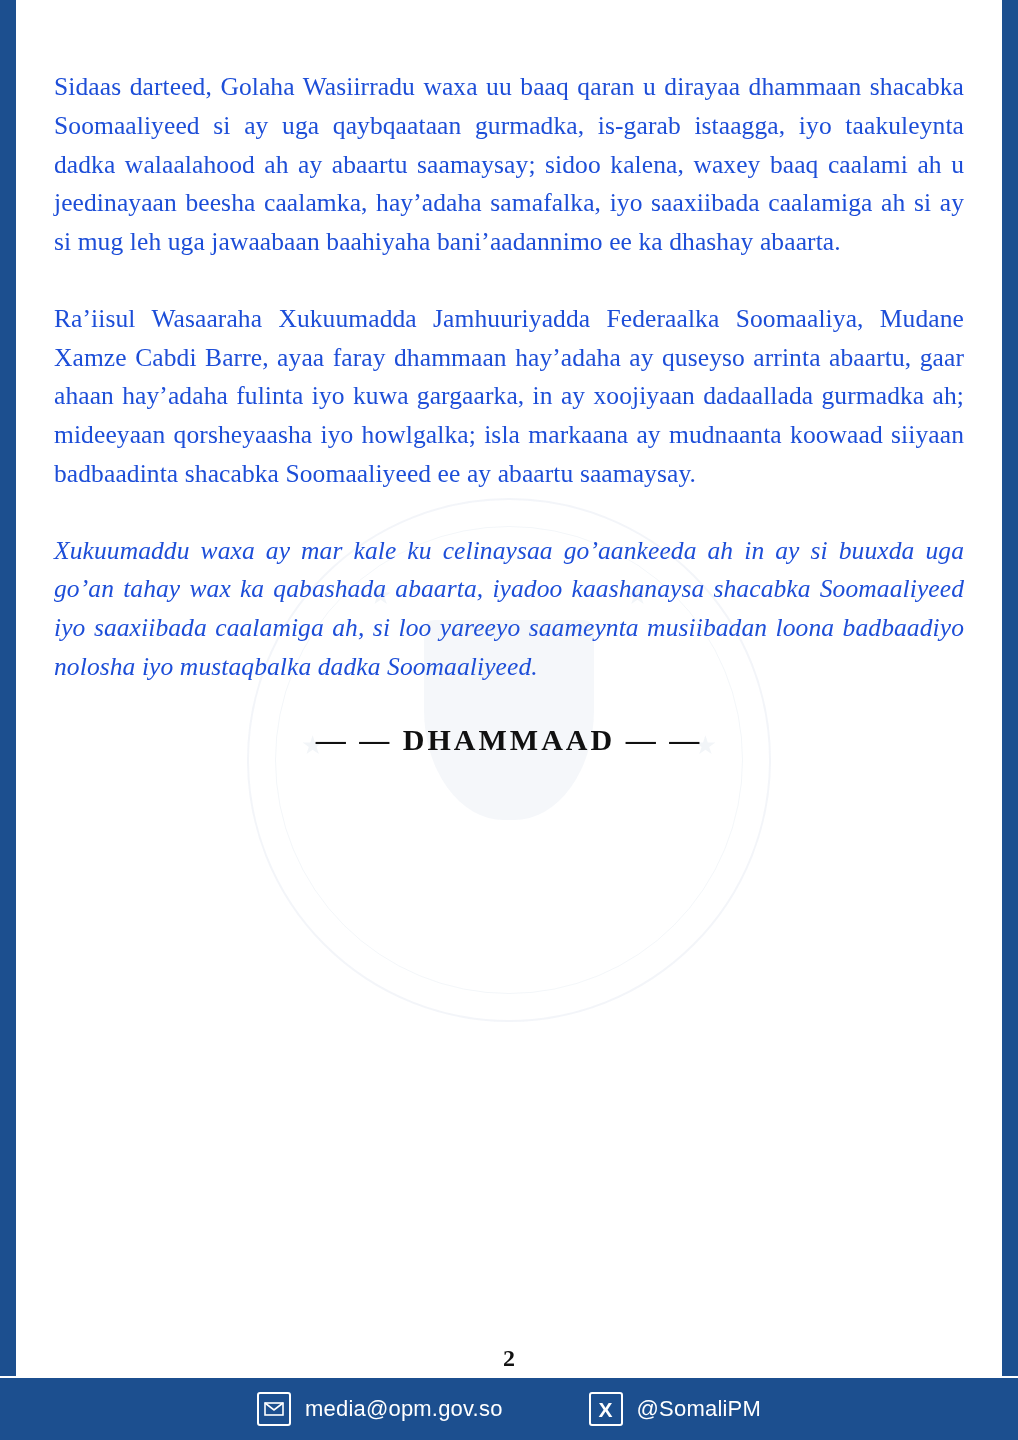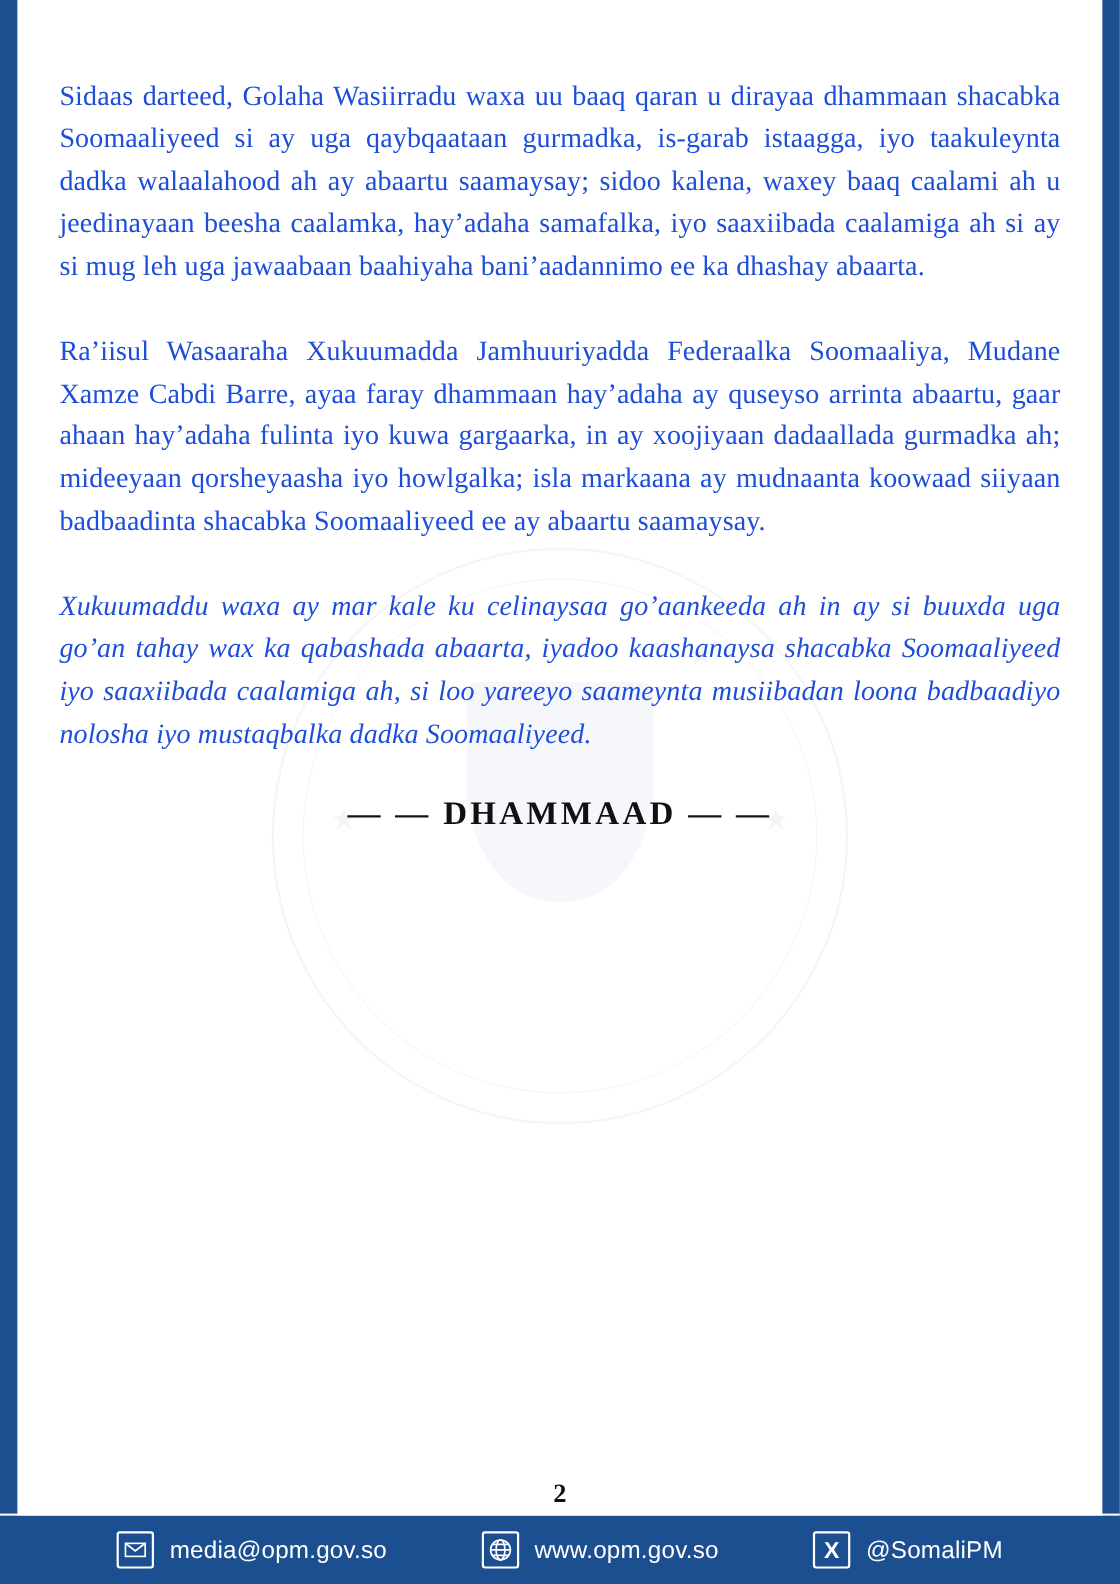--- a/index.html
+++ b/index.html
@@ -226,32 +226,20 @@
   <div class="footer-item">
     <span class="footer-icon">
       <svg width="20" height="14" viewBox="0 0 20 14" fill="none" stroke="#ffffff" stroke-width="1.6">
         <rect x="1" y="1" width="18" height="12"></rect>
         <path d="M1 1 L10 8 L19 1"></path>
       </svg>
     </span>
     <span class="footer-label">media@opm.gov.so</span>
   </div>
 
-  <div class="footer-item">
-    <span class="footer-icon">
-      <svg width="22" height="22" viewBox="0 0 22 22" fill="none" stroke="#ffffff" stroke-width="1.5">
-        <circle cx="11" cy="11" r="9"></circle>
-        <ellipse cx="11" cy="11" rx="4" ry="9"></ellipse>
-        <path d="M2 11 H20"></path>
-        <path d="M3.5 6 H18.5"></path>
-        <path d="M3.5 16 H18.5"></path>
-      </svg>
-    </span>
-    <span class="footer-label">www.opm.gov.so</span>
-  </div>
 
   <div class="footer-item">
     <span class="footer-icon">
       <span class="x-glyph">X</span>
     </span>
     <span class="footer-label">@SomaliPM</span>
   </div>
 
 </div>
 

